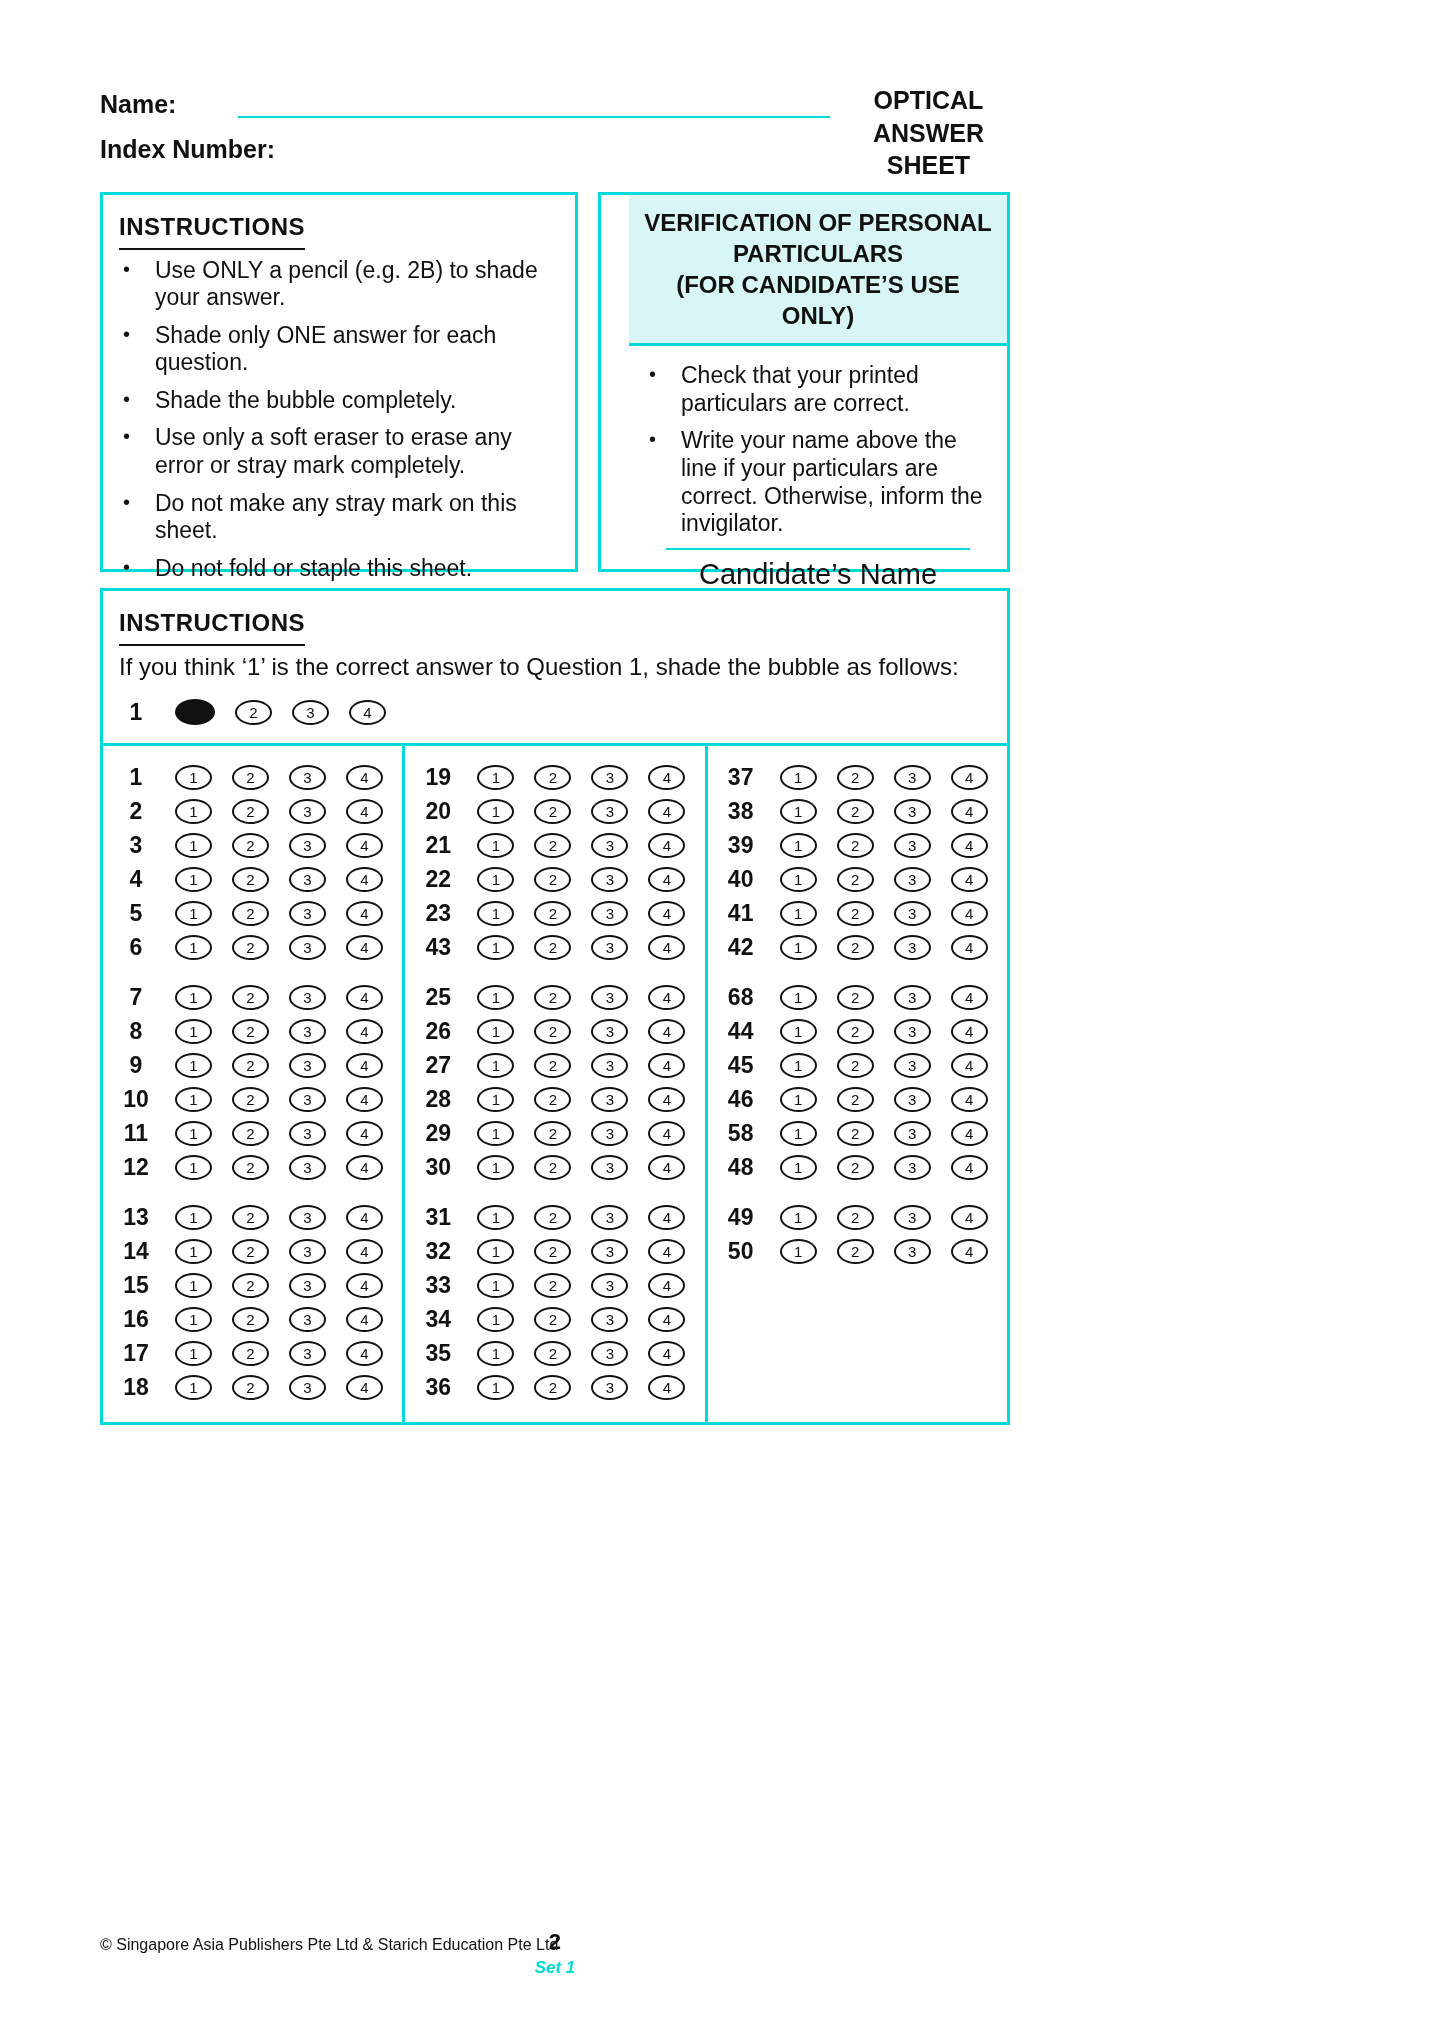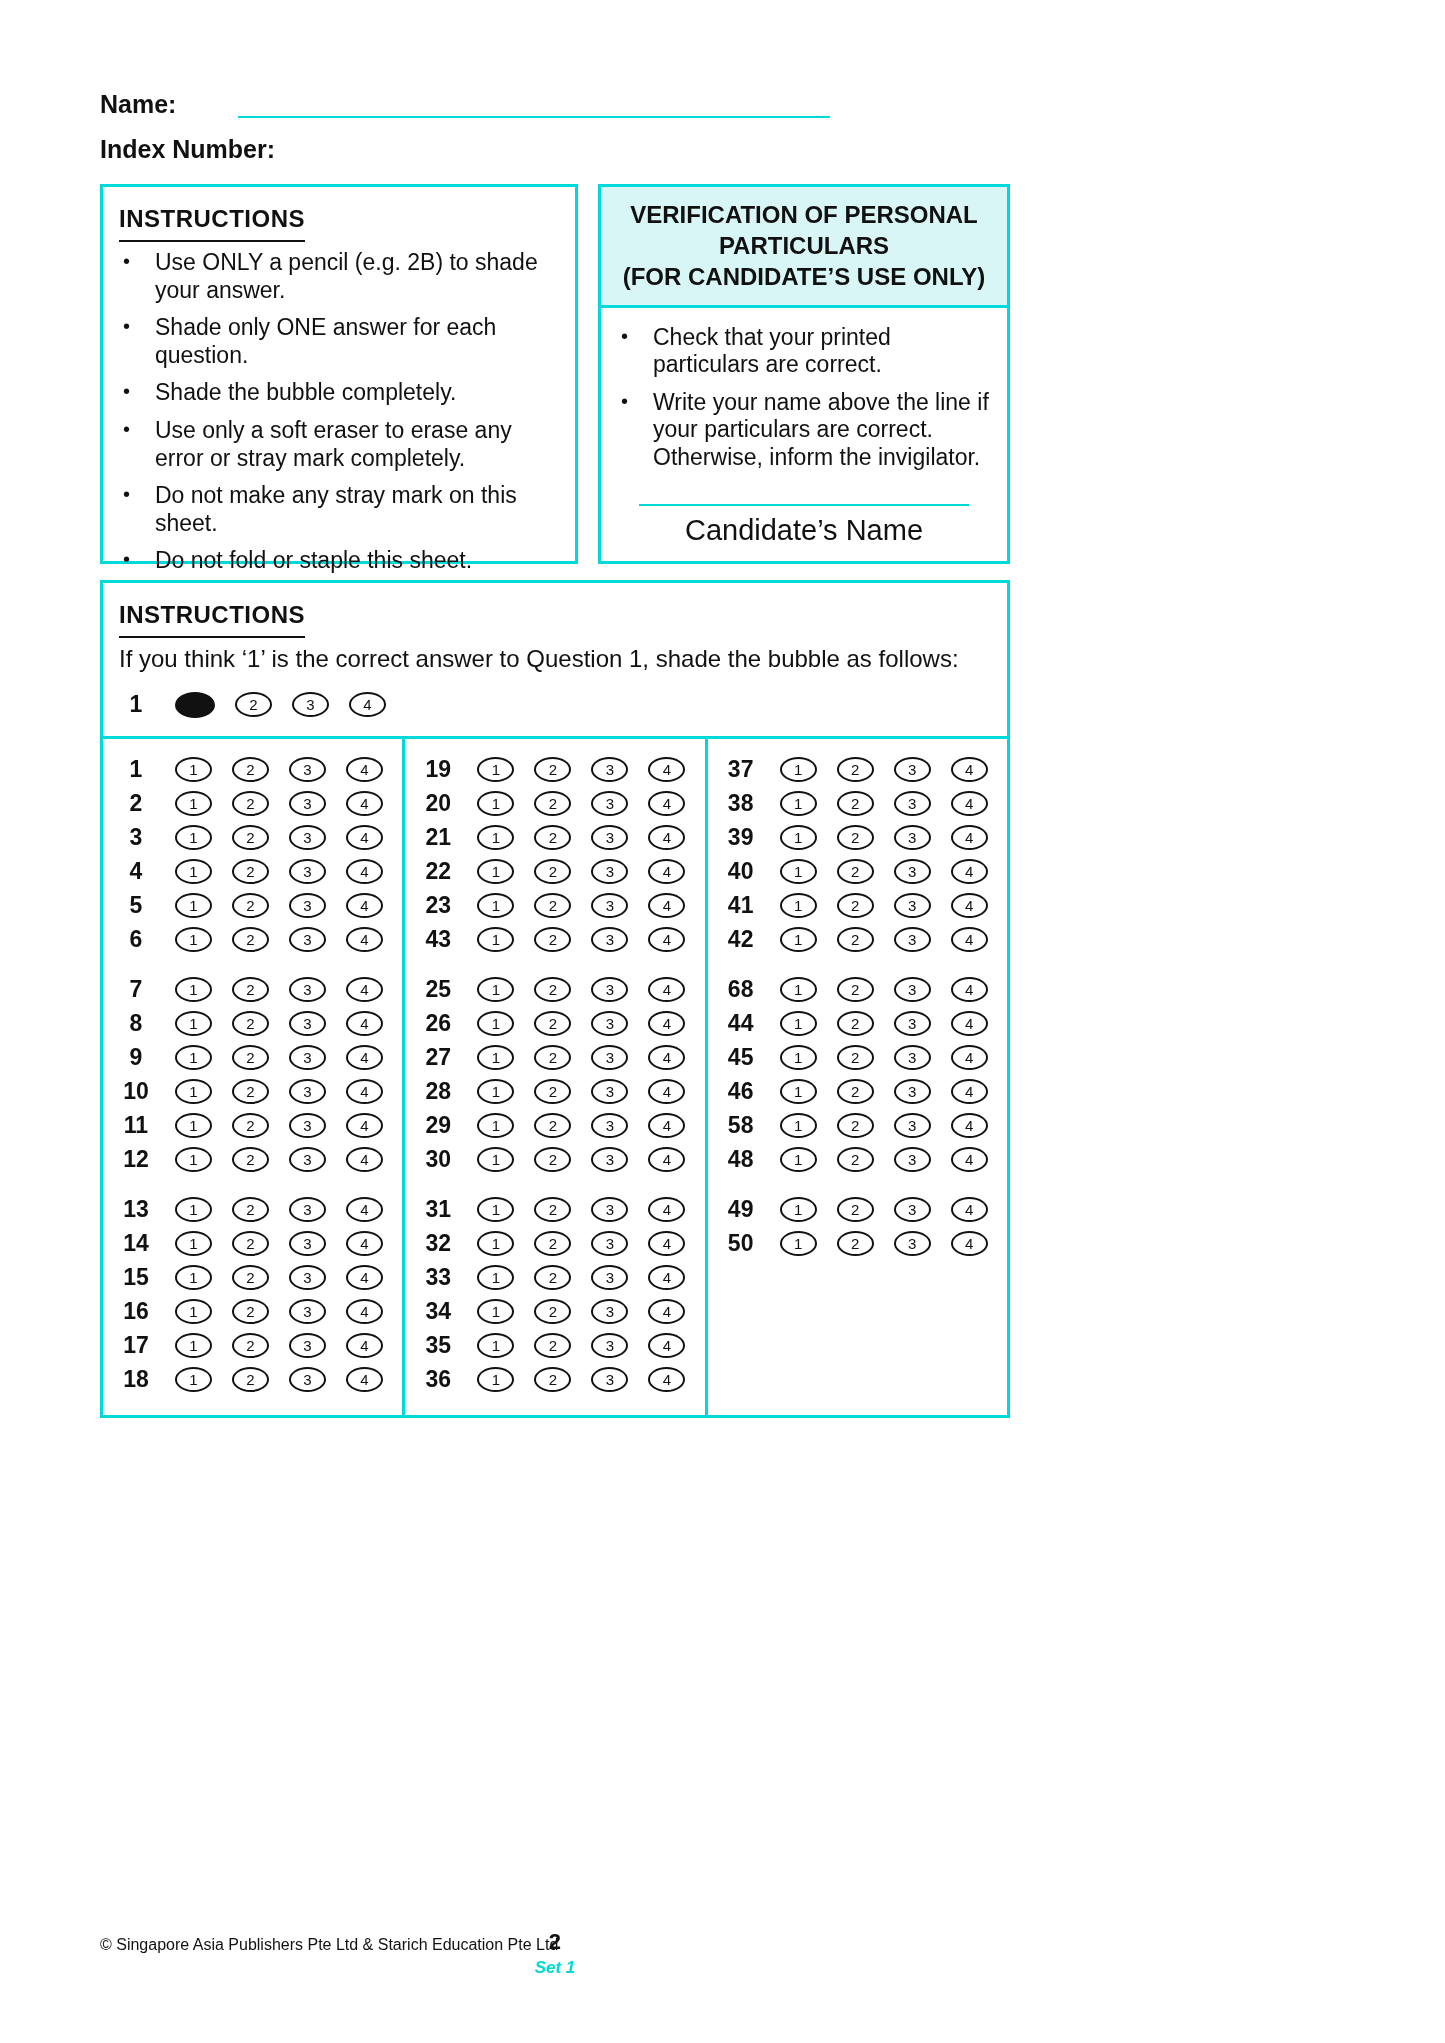--- a/index.html
+++ b/index.html
@@ -37,21 +37,21 @@
   .field-line{flex:1;border-bottom:2px solid var(--accent);height:26px;}
   .sheet-title{
     font-size:25px;font-weight:bold;text-align:center;
     line-height:1.3;white-space:pre-line;padding-right:26px;
   }
 
   
   .boxes-row{display:flex;gap:20px;margin-top:10px;}
   .box{border:3px solid var(--accent);background:#fff;}
   .instructions-box{width:478px;height:380px;padding:12px 16px;}
-  .verification-box{width:412px;height:380px;display:flex;flex-direction:column;}
+  .verification-box{width:412px;height:380px;display:flex;flex-direction:column;padding-left:28px;}
   .box-title{margin:6px 0 16px;}
   .underlined{
     font-weight:bold;font-size:24px;
     border-bottom:2.5px solid var(--ink);padding-bottom:8px;
     letter-spacing:0.5px;
   }
   .bullet-item{display:flex;margin-bottom:10px;font-size:23px;line-height:1.2;}
   .bullet-dot{width:14px;flex:none;margin-left:4px;margin-right:18px;font-size:20px;}
   .bullet-text{flex:1;}
   .verification-header{
@@ -101,20 +101,23 @@
     <div class="top-section">
       <div class="fields">
         <div class="field-row">
           <span class="field-label">Name:</span>
           <span class="field-line"></span>
         </div>
         <div class="field-row">
           <span class="field-label wide">Index Number:</span>
         </div>
       </div>
+      <div class="sheet-title">OPTICAL
+ANSWER
+SHEET</div>
     </div>
 
     <div class="boxes-row">
       <div class="box instructions-box">
         <div class="box-title">
           <span class="underlined">INSTRUCTIONS</span>
         </div>
         <div id="instructions-list">
             <div class="bullet-item">
               <span class="bullet-dot">•</span>

